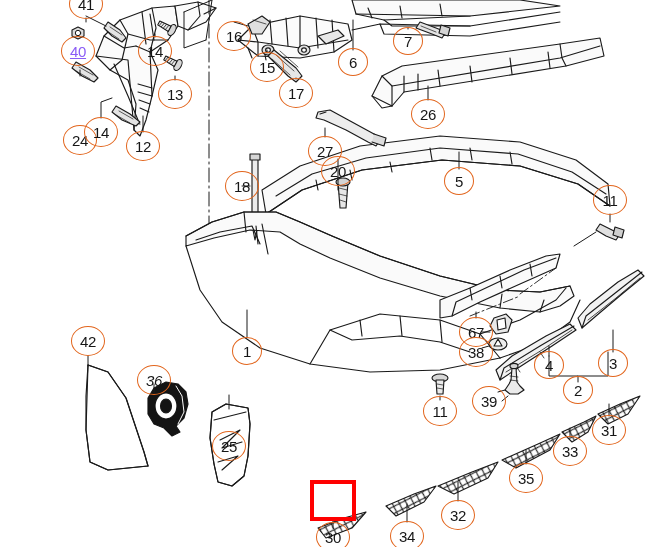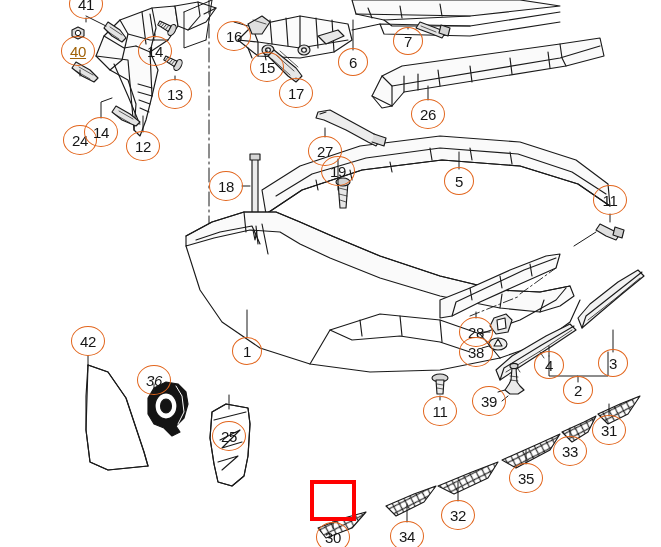--- a/index.html
+++ b/index.html
@@ -329,46 +329,46 @@
       <path d="M338 159 L338 190" stroke-width="1"></path>
       <path d="M459 169 L459 152" stroke-width="1"></path>
       <path d="M476 318 L476 312" stroke-width="1"></path>
     </g>
   </svg>
 
   <div class="hl-box" style="left: 310px; top: 480px; width: 46px; height: 41px; border-color: rgb(255, 0, 0);"></div>
 
   <div id="callout-layer">
       <div class="callout w2" style="left: 86px; top: 4px; border-color: rgb(226, 101, 28); color: rgb(22, 22, 22);">41</div>
-      <div class="callout w2" style="left: 78px; top: 51px; border-color: rgb(226, 101, 28); color: #a16207; text-decoration: underline;">40</div>
+      <div class="callout w2" style="left: 78px; top: 51px; border-color: rgb(226, 101, 28); color: #8b5cf6; text-decoration: underline;">40</div>
       <div class="callout w2" style="left: 80px; top: 90px; border-color: rgb(226, 101, 28); color: rgb(22, 22, 22); margin-top: 35px;">24</div>
       <div class="callout w2" style="left: 101px; top: 132px; border-color: rgb(226, 101, 28); color: rgb(22, 22, 22);">14</div>
       <div class="callout w2" style="left: 143px; top: 146px; border-color: rgb(226, 101, 28); color: rgb(22, 22, 22);">12</div>
       <div class="callout w2" style="left: 155px; top: 51px; border-color: rgb(226, 101, 28); color: rgb(22, 22, 22);">14</div>
       <div class="callout w2" style="left: 175px; top: 94px; border-color: rgb(226, 101, 28); color: rgb(22, 22, 22);">13</div>
       <div class="callout w2" style="left: 234px; top: 36px; border-color: rgb(226, 101, 28); color: rgb(22, 22, 22);">16</div>
       <div class="callout w2" style="left: 267px; top: 67px; border-color: rgb(226, 101, 28); color: rgb(22, 22, 22);">15</div>
       <div class="callout w2" style="left: 296px; top: 93px; border-color: rgb(226, 101, 28); color: rgb(22, 22, 22);">17</div>
       <div class="callout w1" style="left: 353px; top: 62px; border-color: rgb(226, 101, 28); color: rgb(22, 22, 22);">6</div>
       <div class="callout w1" style="left: 408px; top: 41px; border-color: rgb(226, 101, 28); color: rgb(22, 22, 22);">7</div>
       <div class="callout w2" style="left: 428px; top: 114px; border-color: rgb(226, 101, 28); color: rgb(22, 22, 22);">26</div>
       <div class="callout w2" style="left: 325px; top: 151px; border-color: rgb(226, 101, 28); color: rgb(22, 22, 22);">27</div>
-      <div class="callout w2" style="left: 338px; top: 171px; border-color: rgb(226, 101, 28); color: rgb(22, 22, 22);">19</div>
-      <div class="callout w2" style="left: 226px; top: 186px; border-color: rgb(226, 101, 28); color: rgb(22, 22, 22);">18</div>
+      <div class="callout w2" style="left: 338px; top: 171px; border-color: rgb(226, 101, 28); color: rgb(22, 22, 22);">20</div>
+      <div class="callout w2" style="left: 242px; top: 186px; border-color: rgb(226, 101, 28); color: rgb(22, 22, 22);">18</div>
       <div class="callout w1" style="left: 459px; top: 181px; border-color: rgb(226, 101, 28); color: rgb(22, 22, 22);">5</div>
       <div class="callout w2" style="left: 610px; top: 200px; border-color: rgb(226, 101, 28); color: rgb(22, 22, 22);">11</div>
       <div class="callout w1" style="left: 247px; top: 351px; border-color: rgb(226, 101, 28); color: rgb(22, 22, 22);">1</div>
-      <div class="callout w2" style="left: 476px; top: 332px; border-color: rgb(226, 101, 28); color: rgb(22, 22, 22);">28</div>
+      <div class="callout w2" style="left: 476px; top: 332px; border-color: rgb(226, 101, 28); color: rgb(22, 22, 22);">67</div>
       <div class="callout w2" style="left: 476px; top: 352px; border-color: rgb(226, 101, 28); color: rgb(22, 22, 22); text-align: center;">38</div>
       <div class="callout w1" style="left: 549px; top: 365px; border-color: rgb(226, 101, 28); color: rgb(22, 22, 22);">4</div>
       <div class="callout w1" style="left: 578px; top: 390px; border-color: rgb(226, 101, 28); color: rgb(22, 22, 22);">2</div>
       <div class="callout w1" style="left: 613px; top: 363px; border-color: rgb(226, 101, 28); color: rgb(22, 22, 22);">3</div>
       <div class="callout w2" style="left: 88px; top: 341px; border-color: rgb(226, 101, 28); color: rgb(22, 22, 22); text-align: center;">42</div>
       <div class="callout w2" style="left: 154px; top: 380px; border-color: rgb(226, 101, 28); color: rgb(22, 22, 22); font-style: italic;">36</div>
-      <div class="callout w2" style="left: 229px; top: 397px; border-color: rgb(226, 101, 28); color: rgb(22, 22, 22); margin-top: 24px;">25</div>
+      <div class="callout w2" style="left: 229px; top: 407px; border-color: rgb(226, 101, 28); color: rgb(22, 22, 22); margin-top: 24px;">25</div>
       <div class="callout w2" style="left: 440px; top: 411px; border-color: rgb(226, 101, 28); color: rgb(22, 22, 22);">11</div>
       <div class="callout w2" style="left: 489px; top: 401px; border-color: rgb(226, 101, 28); color: rgb(22, 22, 22);">39</div>
       <div class="callout w2" style="left: 609px; top: 430px; border-color: rgb(226, 101, 28); color: rgb(22, 22, 22);">31</div>
       <div class="callout w2" style="left: 570px; top: 451px; border-color: rgb(226, 101, 28); color: rgb(22, 22, 22);">33</div>
       <div class="callout w2" style="left: 526px; top: 478px; border-color: rgb(226, 101, 28); color: rgb(22, 22, 22);">35</div>
       <div class="callout w2" style="left: 458px; top: 515px; border-color: rgb(226, 101, 28); color: rgb(22, 22, 22);">32</div>
       <div class="callout w2" style="left: 407px; top: 536px; border-color: rgb(226, 101, 28); color: rgb(22, 22, 22);">34</div>
       <div class="callout w2" style="left: 333px; top: 506px; border-color: rgb(226, 101, 28); color: rgb(22, 22, 22); margin-top: 16px;">30</div>
     </div>
 

